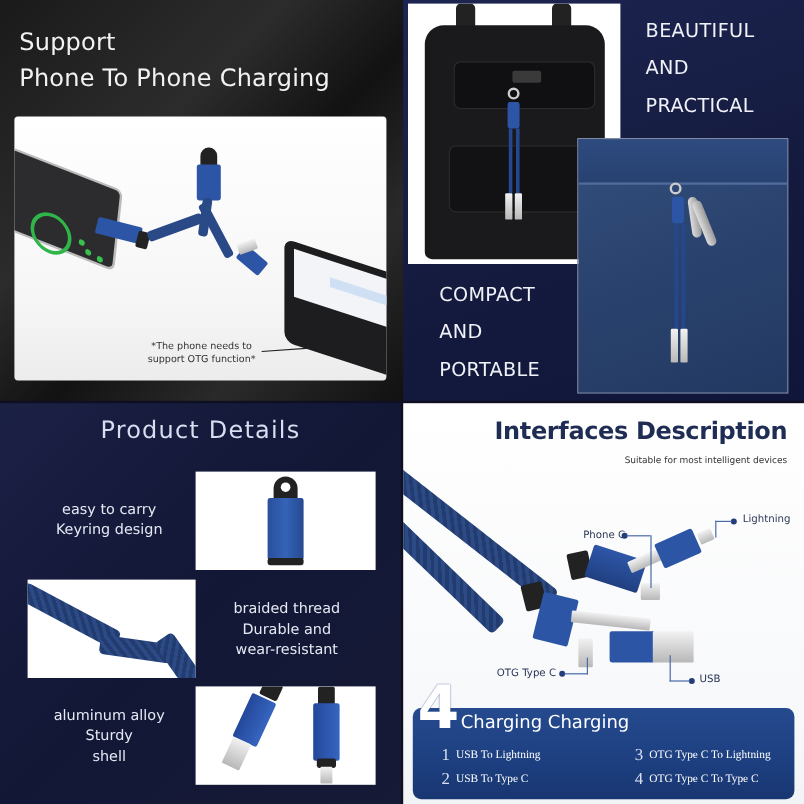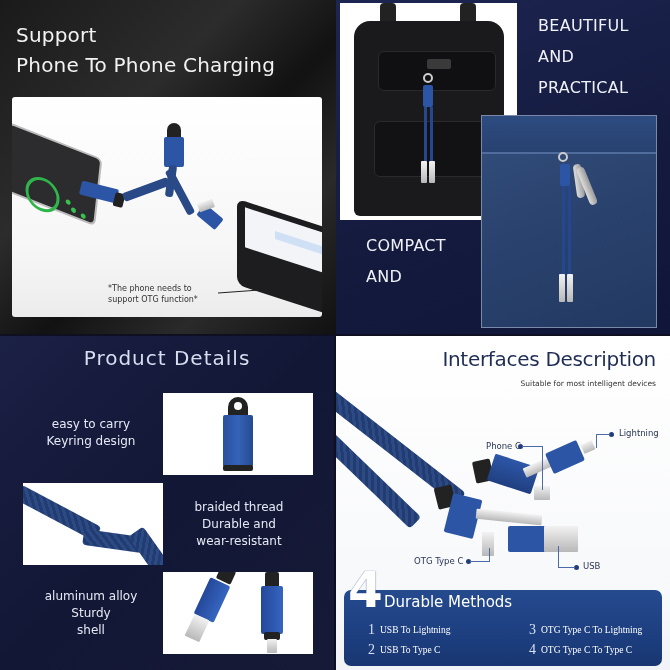--- a/index.html
+++ b/index.html
@@ -3,21 +3,21 @@
 <meta charset="utf-8">
 <style>
 *{box-sizing:border-box;margin:0;padding:0}
 html,body{width:670px;height:670px;overflow:hidden;background:#0e1022}
 body{position:relative;font-family:"Liberation Sans","DejaVu Sans",sans-serif}
 .q{position:absolute;overflow:hidden}
 
 #q1{left:0;top:0;width:348px;height:334px;background:linear-gradient(135deg,#1a1a1a 0%,#2c2c2c 35%,#121212 55%,#2a2a2a 75%,#0f0f0f 100%)}
 #q1 .title{position:absolute;left:16px;top:20px;color:#f2f2f2;font-family:"DejaVu Sans",sans-serif;font-size:20px;line-height:30px;letter-spacing:0.2px}
 #q1 .panel{position:absolute;left:12px;top:97px;width:310px;height:220px;background:linear-gradient(180deg,#ffffff 0%,#f6f6f6 70%,#ececec 100%);border-radius:3px;overflow:hidden}
-.note{position:absolute;left:108px;top:283px;width:120px;text-align:left;font-family:"DejaVu Sans",sans-serif;font-size:8px;line-height:11px;color:#333}
+.note{position:absolute;left:108px;top:283px;width:120px;text-align:center;font-family:"DejaVu Sans",sans-serif;font-size:8px;line-height:11px;color:#333}
 .note-line{position:absolute;left:218px;top:291px;width:40px;height:1px;background:#222;transform:rotate(-4deg)}
 
 .phone1{position:absolute;left:-8px;top:42px;width:95px;height:70px;background:#2c2c2e;border-radius:6px;transform:skewY(16deg) rotate(6deg);border:2px solid #bbb}
 .ring{position:absolute;left:22px;top:40px;width:34px;height:34px;border-radius:50%;border:3px solid #2fb54a}
 .dot{position:absolute;width:5px;height:5px;border-radius:50%;background:#37c24d}
 .phone2{position:absolute;left:225px;top:118px;width:100px;height:86px;background:#1d1d20;border-radius:8px;transform:skewY(18deg)}
 .phone2 .scr{position:absolute;left:8px;top:6px;width:88px;height:40px;background:#f2f4f8}
 .phone2 .scr .bar{position:absolute;left:30px;top:14px;width:50px;height:8px;background:#cfe0f4}
 .cable{position:absolute;background:#2a4a87;border-radius:3px}
 .plug{position:absolute;background:#2c55a5;border-radius:2px}
@@ -37,21 +37,21 @@
 .key{position:absolute;background:linear-gradient(90deg,#ddd,#999);border-radius:4px}
 .keyring-cable{position:absolute;width:3px;background:#25478f}
 .q2-text{position:absolute;color:#f0f2f8;font-family:"DejaVu Sans",sans-serif;font-size:16px;line-height:31px;letter-spacing:0.3px}
 
 #q3{left:0;top:336px;width:334px;height:334px;background:linear-gradient(135deg,#1b2045 0%,#121736 50%,#161a36 100%)}
 #q3 .title{position:absolute;left:0;width:334px;text-align:center;top:10px;color:#d8ddf0;font-family:"DejaVu Sans",sans-serif;font-size:20px;letter-spacing:1px}
 .pd-img{position:absolute;background:#fff;overflow:hidden}
 .pd-text{position:absolute;color:#e6e9f4;font-family:"DejaVu Sans",sans-serif;font-size:12px;line-height:17px;text-align:center}
 
 #q4{left:336px;top:336px;width:334px;height:334px;background:linear-gradient(180deg,#ffffff 0%,#f7f8fa 80%,#f2f3f6 100%)}
-#q4 .title{position:absolute;right:14px;top:11px;color:#1f2d55;font-family:"DejaVu Sans",sans-serif;font-size:20px;font-weight:normal;letter-spacing:-0.3px}
+#q4 .title{position:absolute;right:14px;top:11px;color:#1f2d55;font-family:"DejaVu Sans",sans-serif;font-size:20px;font-weight:bold;letter-spacing:-0.3px}
 #q4 .sub{position:absolute;right:14px;top:43px;width:320px;text-align:right;color:#333;font-family:"DejaVu Sans",sans-serif;font-size:7.5px;line-height:10px}
 .lbl{position:absolute;color:#2a3656;font-family:"DejaVu Sans",sans-serif;font-size:8.5px}
 .ldot{position:absolute;width:5px;height:5px;border-radius:50%;background:#223d7a}
 .lline{position:absolute;background:#4a6aa8}
 .braid{position:absolute;background:repeating-linear-gradient(45deg,#2c4a86 0 3px,#223c70 3px 6px);border-radius:4px}
 .cm-box{position:absolute;left:8px;top:254px;width:318px;height:76px;background:linear-gradient(180deg,#254a8e 0%,#1d3f80 60%,#183671 100%);border-radius:7px}
 .cm-four{position:absolute;left:12px;top:226px;color:#fff;font-family:"DejaVu Sans",sans-serif;font-size:50px;font-weight:bold;line-height:56px;text-shadow:0 0 1px #1d3f80}
 .cm-title{position:absolute;left:48px;top:257px;color:#fff;font-family:"DejaVu Sans",sans-serif;font-size:15px}
 .cm-item{position:absolute;color:#fff;font-family:Liberation Serif, serif;font-size:9.5px;white-space:nowrap}
 .cm-item .num{font-size:14px;color:#d8e0f2;margin-right:5px;vertical-align:-1px}
@@ -124,20 +124,21 @@
     <div class="key" style="left:93px;top:48px;width:8px;height:34px;transform:rotate(-8deg)"></div>
     <div class="key" style="left:101px;top:50px;width:8px;height:40px;transform:rotate(-22deg)"></div>
     <div class="keyring-cable" style="left:80px;top:70px;height:90px"></div>
     <div class="keyring-cable" style="left:86px;top:70px;height:90px"></div>
     <div class="metal" style="left:77px;top:158px;width:6px;height:28px"></div>
     <div class="metal" style="left:85px;top:158px;width:6px;height:28px"></div>
   </div>
   <div class="q2-text" style="left:30px;top:230px">
     <div>COMPACT</div>
     <div>AND</div>
+    <div>PORTABLE</div>
   </div>
 </section>
 
 <section class="q" id="q3">
   <div class="title">Product Details</div>
 
   <div class="pd-text" style="left:30px;top:80px;width:122px">
     <div>easy to carry</div>
     <div>Keyring design</div>
   </div>
@@ -214,21 +215,21 @@
   <div class="lline" style="left:134px;top:225px;width:20px;height:1px"></div>
   <div class="lline" style="left:153px;top:212px;width:1px;height:14px"></div>
 
   <div class="lbl" style="left:247px;top:225px">USB</div>
   <div class="ldot" style="left:238px;top:229px"></div>
   <div class="lline" style="left:222px;top:231px;width:17px;height:1px"></div>
   <div class="lline" style="left:222px;top:210px;width:1px;height:22px"></div>
 
   <div class="cm-box"></div>
   <div class="cm-four">4</div>
-  <div class="cm-title">Durable Methods</div>
+  <div class="cm-title">Charging Charging</div>
 
   <div class="cm-item" style="left:32px;top:286px">
     <span class="num">1</span><span>USB To Lightning</span>
   </div>
   <div class="cm-item" style="left:32px;top:306px">
     <span class="num">2</span><span>USB To Type C</span>
   </div>
   <div class="cm-item" style="left:193px;top:286px">
     <span class="num">3</span><span>OTG Type C To Lightning</span>
   </div>

